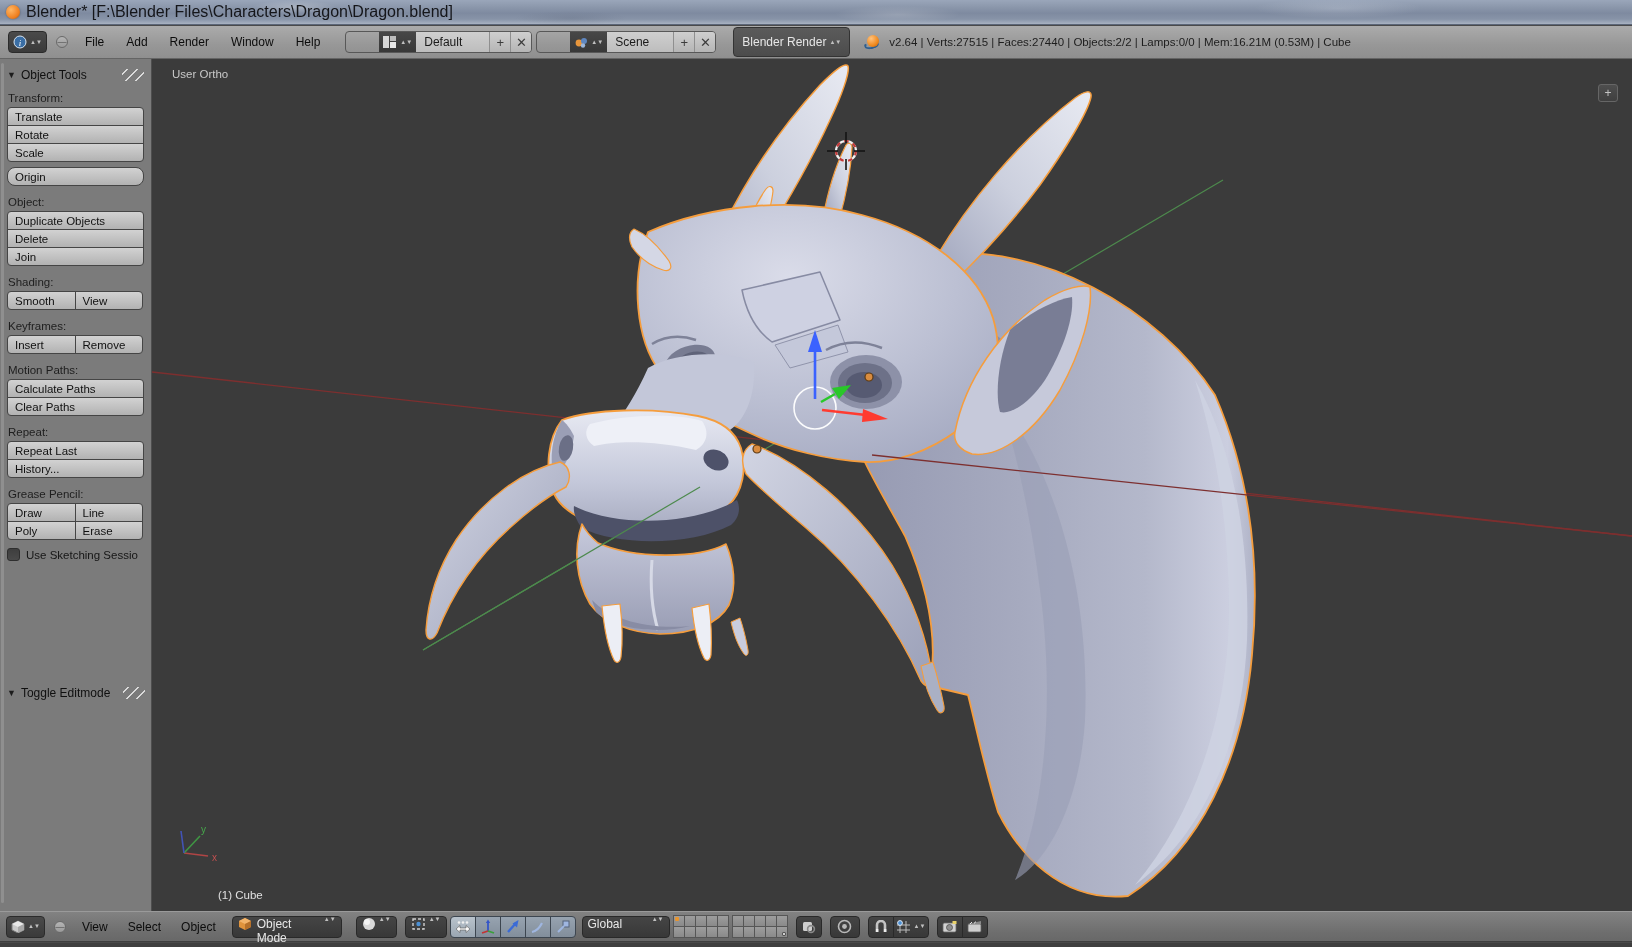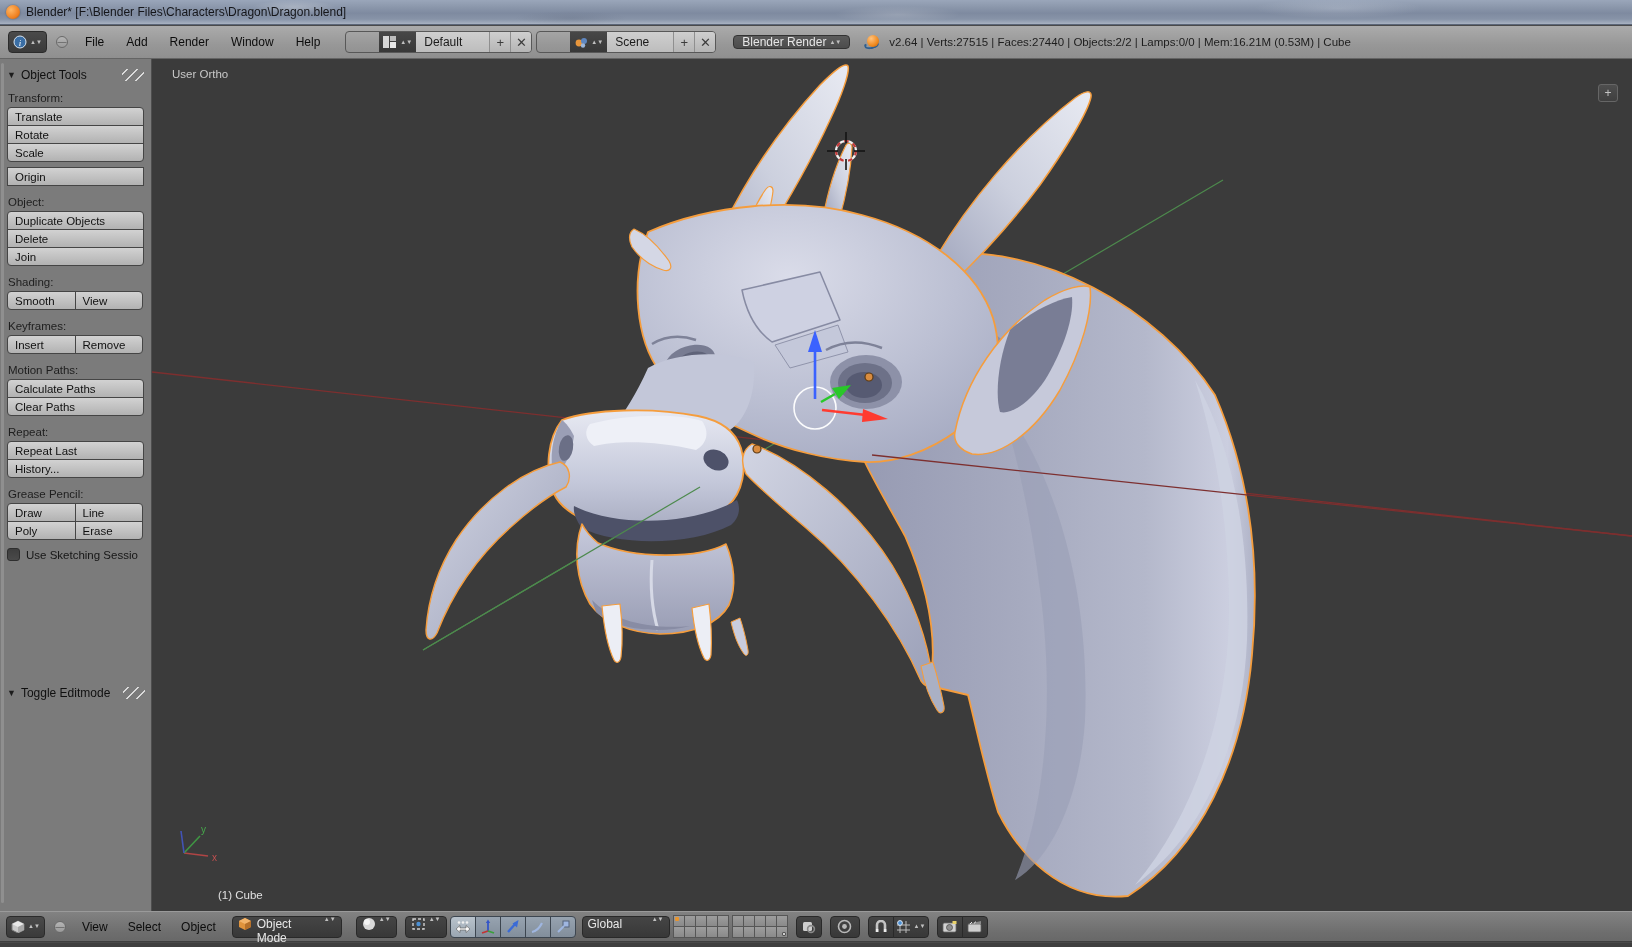--- a/index.html
+++ b/index.html
@@ -10,35 +10,35 @@
   .titlebar { position:absolute; left:0; top:0; width:1632px; height:25px;
     background:linear-gradient(180deg,#9aa6ba 0%,#8b97ab 30%,#7e8aa0 55%,#8894a8 80%,#a8b2c2 100%);
     border-bottom:1px solid #5c6678; display:flex; align-items:center; padding-left:6px; color:#15161a; }
   .titlebar .cloud { position:absolute; inset:0;
     background:
       radial-gradient(60px 10px at 18% 30%, rgba(255,255,255,.25), transparent 70%),
       radial-gradient(90px 12px at 55% 60%, rgba(255,255,255,.18), transparent 70%),
       radial-gradient(120px 14px at 82% 35%, rgba(230,236,246,.22), transparent 70%),
       radial-gradient(80px 10px at 35% 75%, rgba(90,100,120,.25), transparent 70%); }
   .blender-app-icon { width:14px; height:14px; border-radius:50%; background:radial-gradient(circle at 35% 35%, #ffb664, #ef7e1d 65%, #9c4a05); margin-right:6px; position:relative; z-index:2; box-shadow:0 0 2px rgba(0,0,0,.4); }
-  .titletext { position:relative; z-index:2; font-size:12px; }
+  .titletext { position:relative; z-index:2; font-size:16px; }
 
   
   .topbar { position:absolute; left:0; top:26px; width:1632px; height:33px;
     background:linear-gradient(180deg,#ababab,#979797 60%,#8f8f8f); border-bottom:1px solid #646464;
     display:flex; align-items:center; color:#111; }
   .menu { padding:0 11px; font-size:12px; color:#0c0c0c; cursor:default; }
   .hbtn { background:linear-gradient(180deg,#4a4a4a,#3a3a3a); border:1px solid #2b2b2b; border-radius:4px;
     height:22px; display:flex; align-items:center; padding:0 4px; color:#dcdcdc; }
   .ud { display:flex; flex-direction:column; line-height:5px; font-size:6px; color:#c0c0c0; margin-left:3px; }
   .grp { display:flex; height:22px; border:1px solid #585858; border-radius:4px; overflow:hidden;padding-left:33px; }
   .grp .seg-icon { background:linear-gradient(180deg,#474747,#383838); display:flex; align-items:center; padding:0 4px; }
   .grp .fld { background:linear-gradient(180deg,#cfcfcf,#bdbdbd); color:#1a1a1a; display:flex; align-items:center; padding:0 8px; font-size:12px; }
   .grp .mini { background:linear-gradient(180deg,#cfcfcf,#b5b5b5); color:#3c3c3c; width:21px; display:flex; align-items:center; justify-content:center; border-left:1px solid #8f8f8f; font-size:13px; }
-  .engine { background:linear-gradient(180deg,#5b5b5b,#4c4c4c); border:1px solid #333; border-radius:4px; height:14px;
+  .engine { background:linear-gradient(180deg,#5b5b5b,#4c4c4c); border:1px solid #333; border-radius:4px; height:30px;
     display:flex; align-items:center; padding:0 8px; color:#e6e6e6; font-size:12px; margin-left:17px; }
   .stats { font-size:11.5px; color:#1d1d1d; margin-left:8px; white-space:nowrap; }
   .minus-circle { width:12px; height:12px; border-radius:50%; border:1px solid #6a6a6a; background:linear-gradient(180deg,#b5b5b5,#9a9a9a);
     display:flex; align-items:center; justify-content:center; margin:0 6px 0 9px; color:#555; font-size:9px; line-height:0; }
   .blogo { width:17px; height:17px; position:relative; margin-left:14px; }
   .blogo .ball { position:absolute; left:3px; top:1px; width:12px; height:12px; border-radius:50%; background:radial-gradient(circle at 35% 30%, #ffc27d, #f08a1f 60%, #b55a07); }
   .blogo .ring { position:absolute; left:0; top:7px; width:15px; height:8px; border-radius:50%; border:2px solid #2e5e8f; border-top-color:transparent; transform:rotate(-12deg); }
 
   
   .main { position:absolute; left:0; top:59px; width:1632px; height:852px; display:flex; }
@@ -47,21 +47,21 @@
   .panelhead { display:flex; align-items:center; font-size:12px; color:#101010; margin:3px 0 6px 0; position:relative; }
   .panelhead .tri { font-size:9px; margin-right:5px; color:#1c1c1c; }
   .panelhead .grip { position:absolute; right:0; top:1px; width:22px; height:12px;
     background:repeating-linear-gradient(135deg, transparent 0 3px, rgba(235,235,235,.85) 3px 4.5px, transparent 4.5px 7px); }
   .slabel { font-size:11.5px; color:#1e1e1e; margin:10px 1px 3px 1px; }
   .tbtn { height:19px; background:linear-gradient(180deg,#d2d2d2,#b2b2b2); border:1px solid #454545; border-radius:4px;
     font-size:11.5px; color:#101010; display:flex; align-items:center; padding:0 7px; width:100%; }
   .vgrp .tbtn { border-radius:0; margin-top:-1px; }
   .vgrp .tbtn:first-child { border-radius:4px 4px 0 0; margin-top:0; }
   .vgrp .tbtn:last-child { border-radius:0 0 4px 4px; }
-  .vgrp .tbtn:only-child { border-radius:0; }
+  .vgrp .tbtn:only-child { border-radius:8px; }
   .hpair { display:flex; }
   .hpair .tbtn { width:50%; }
   .hpair .tbtn:first-child { border-radius:4px 0 0 4px; }
   .hpair .tbtn:last-child { border-radius:0 4px 4px 0; margin-left:-1px; }
   .hpair2 { display:flex; margin-top:-1px; }
   .hpair2 .tbtn { width:50%; }
   .hpair2 .tbtn:first-child { border-radius:0 0 0 4px; }
   .hpair2 .tbtn:last-child { border-radius:0 0 4px 0; margin-left:-1px; }
   .hpair.top .tbtn:first-child { border-radius:4px 0 0 0; }
   .hpair.top .tbtn:last-child { border-radius:0 4px 0 0; }

